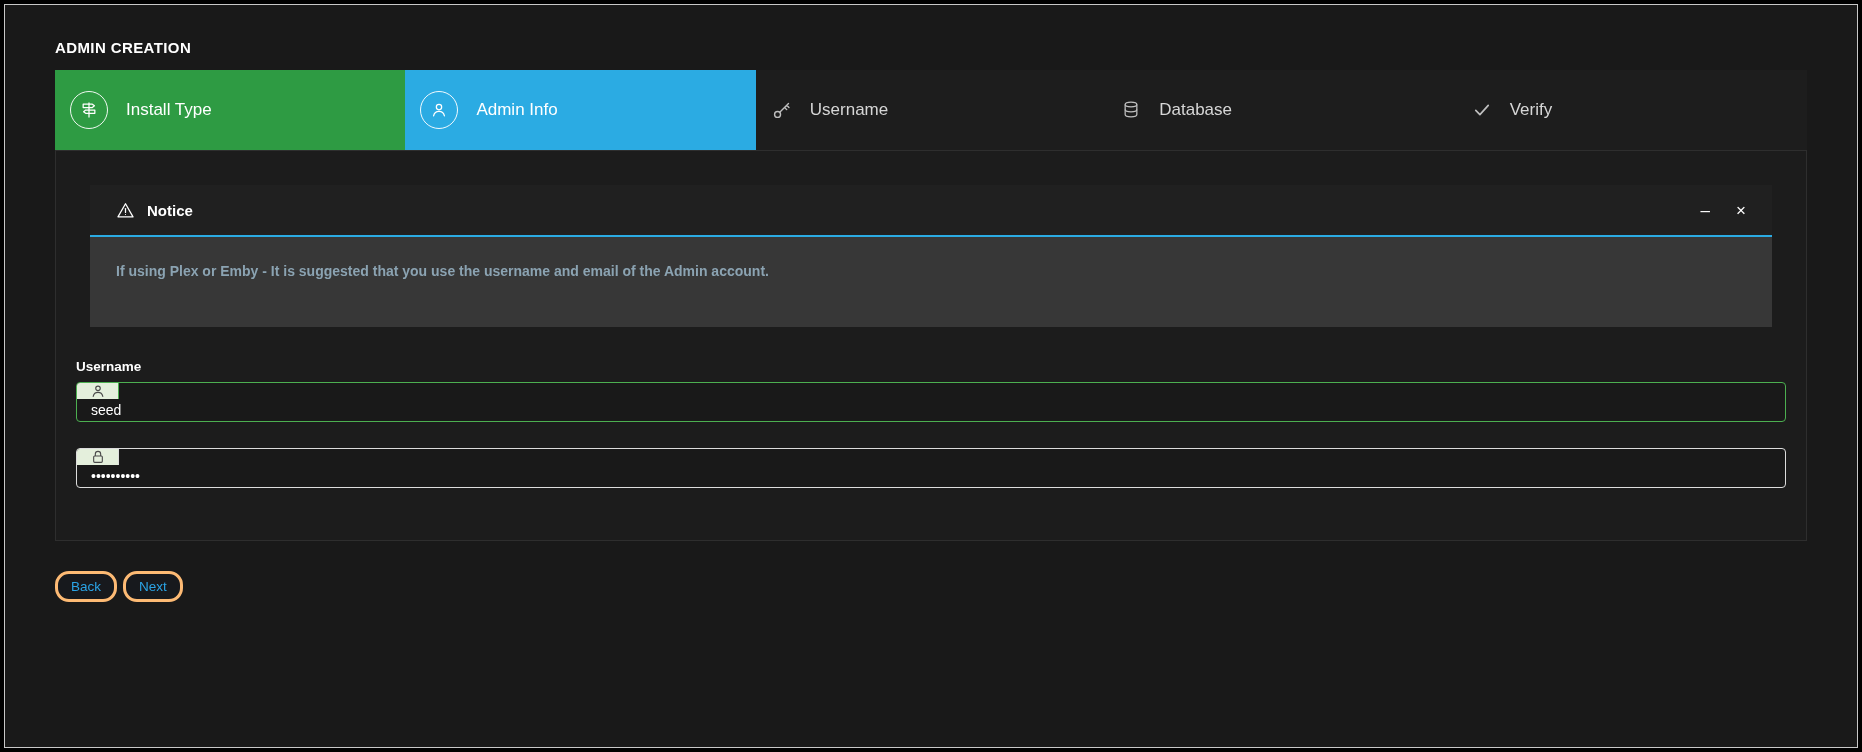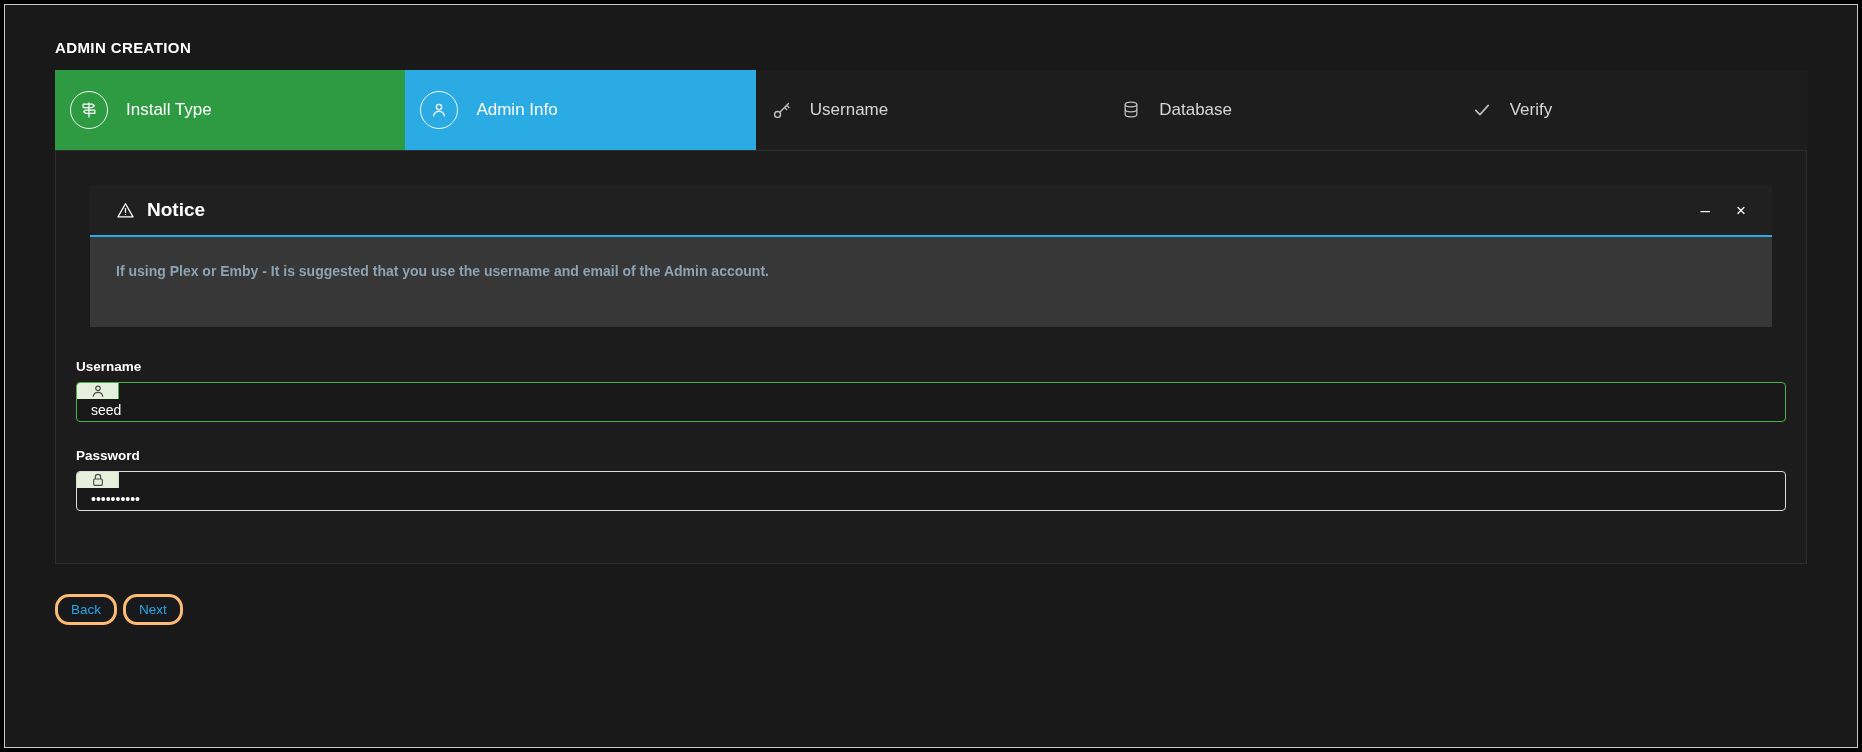--- a/index.html
+++ b/index.html
@@ -60,21 +60,21 @@
   .notice { margin: 0 14px 32px; }
   .notice-header {
     background: #202020;
     border-bottom: 2px solid #2babe3;
     display: flex; align-items: center;
     height: 52px;
     padding: 0 26px;
     color: #fff;
   }
   .notice-warning { display: flex; margin-right: 12px; }
-  .notice-title { font-weight: 700; font-size: 19px; }
+  .notice-title { font-weight: 700; font-size: 15px; }
   .notice-controls { margin-left: auto; display: flex; gap: 26px; }
   .notice-ctrl {
     color: #fff; font-size: 17px; line-height: 1;
     cursor: pointer; background: none; border: none;
     font-family: inherit;
   }
   .notice-body {
     background: #373737;
     padding: 26px 26px 48px;
     color: #8ba3b2;
@@ -228,21 +228,20 @@
               <circle cx="12" cy="8" r="3.4"></circle>
               <path d="M4.8 20c.9-4 3.8-5.9 7.2-5.9s6.3 1.9 7.2 5.9"></path>
             </svg>
           </span>
           <input type="text" value="seed" style="">
         </div>
       </div>
 
 
       <div class="group">
-        <span class="field-label">Password</span>
         <div class="control neutral">
           <span class="prefix">
             <svg viewBox="0 0 24 24" width="16" height="16" fill="none" stroke="currentColor" stroke-width="1.7">
               <rect x="5.5" y="10.5" width="13" height="9.5" rx="1.5"></rect>
               <path d="M8 10.5V7.5a4 4 0 018 0v3"></path>
             </svg>
           </span>
           <input type="text" autofocus="" value="••••••••••" style="">
         </div>
       </div>

